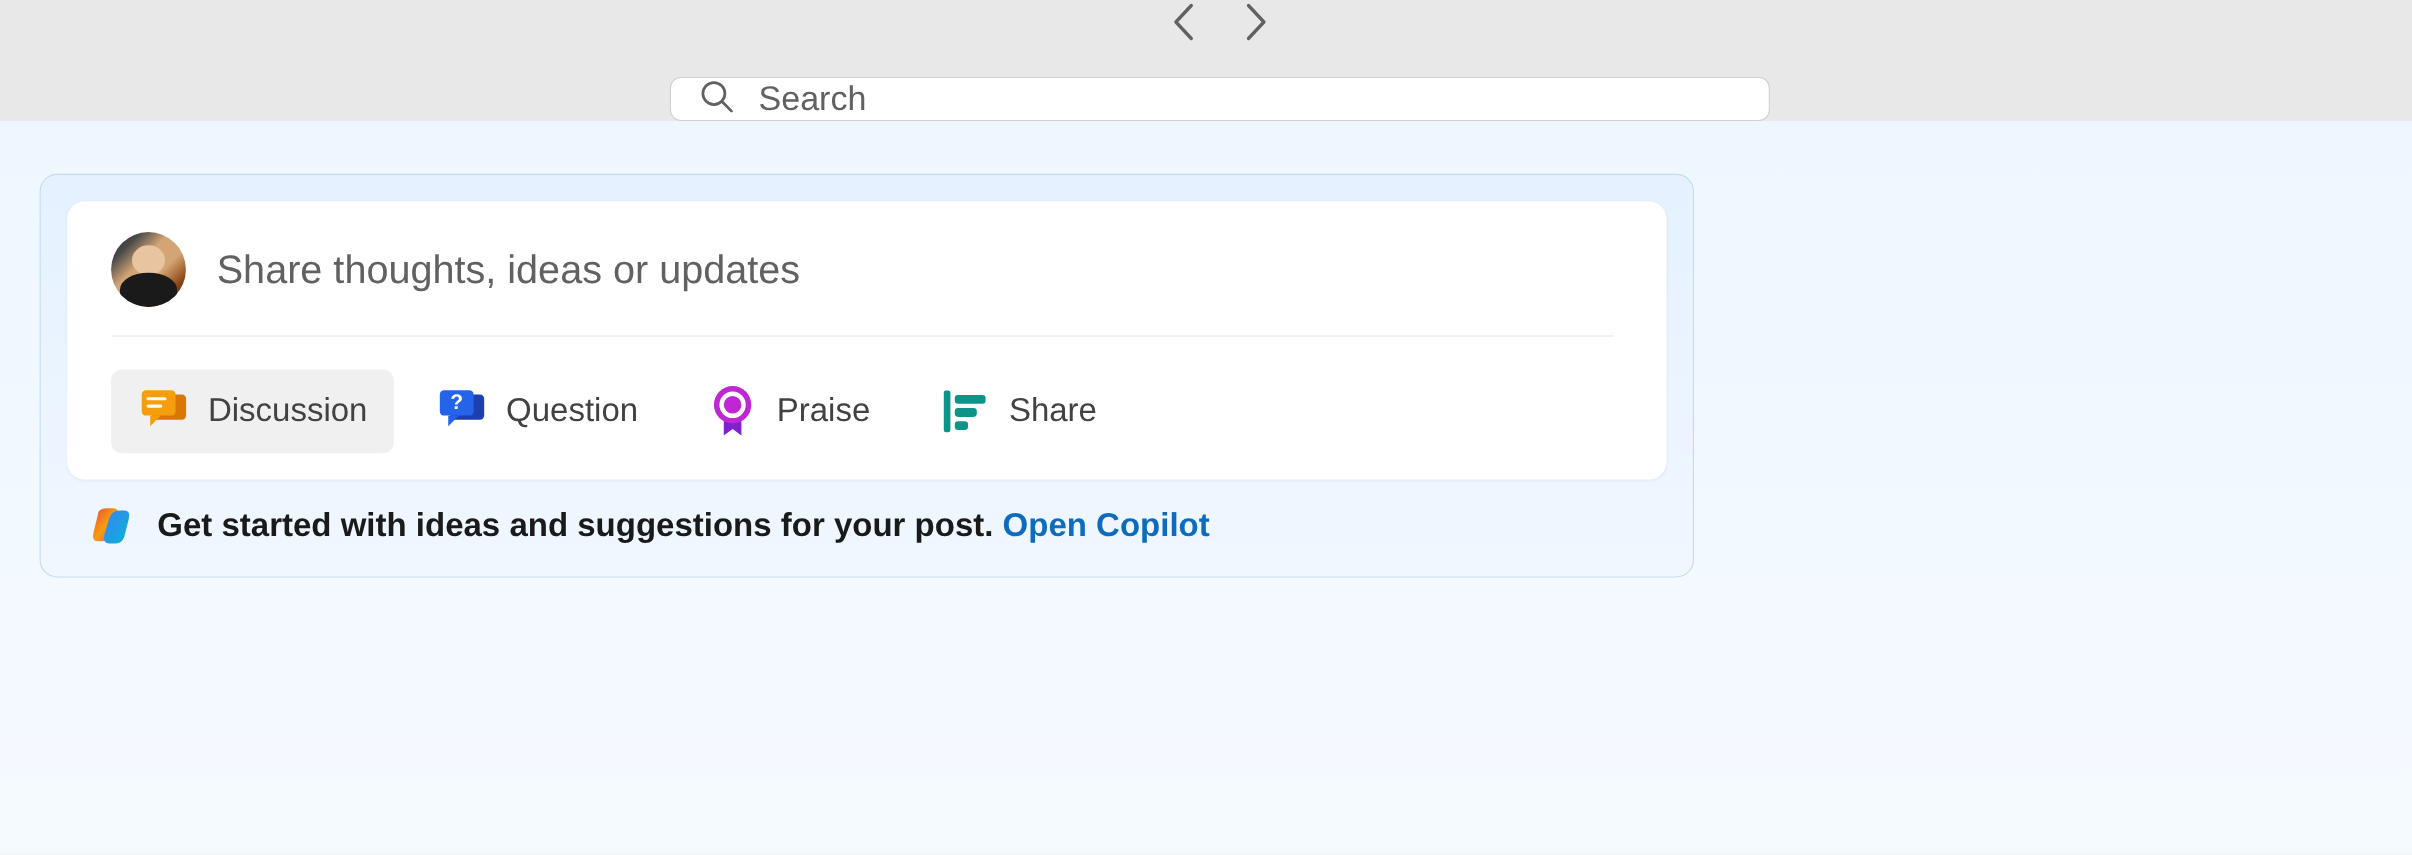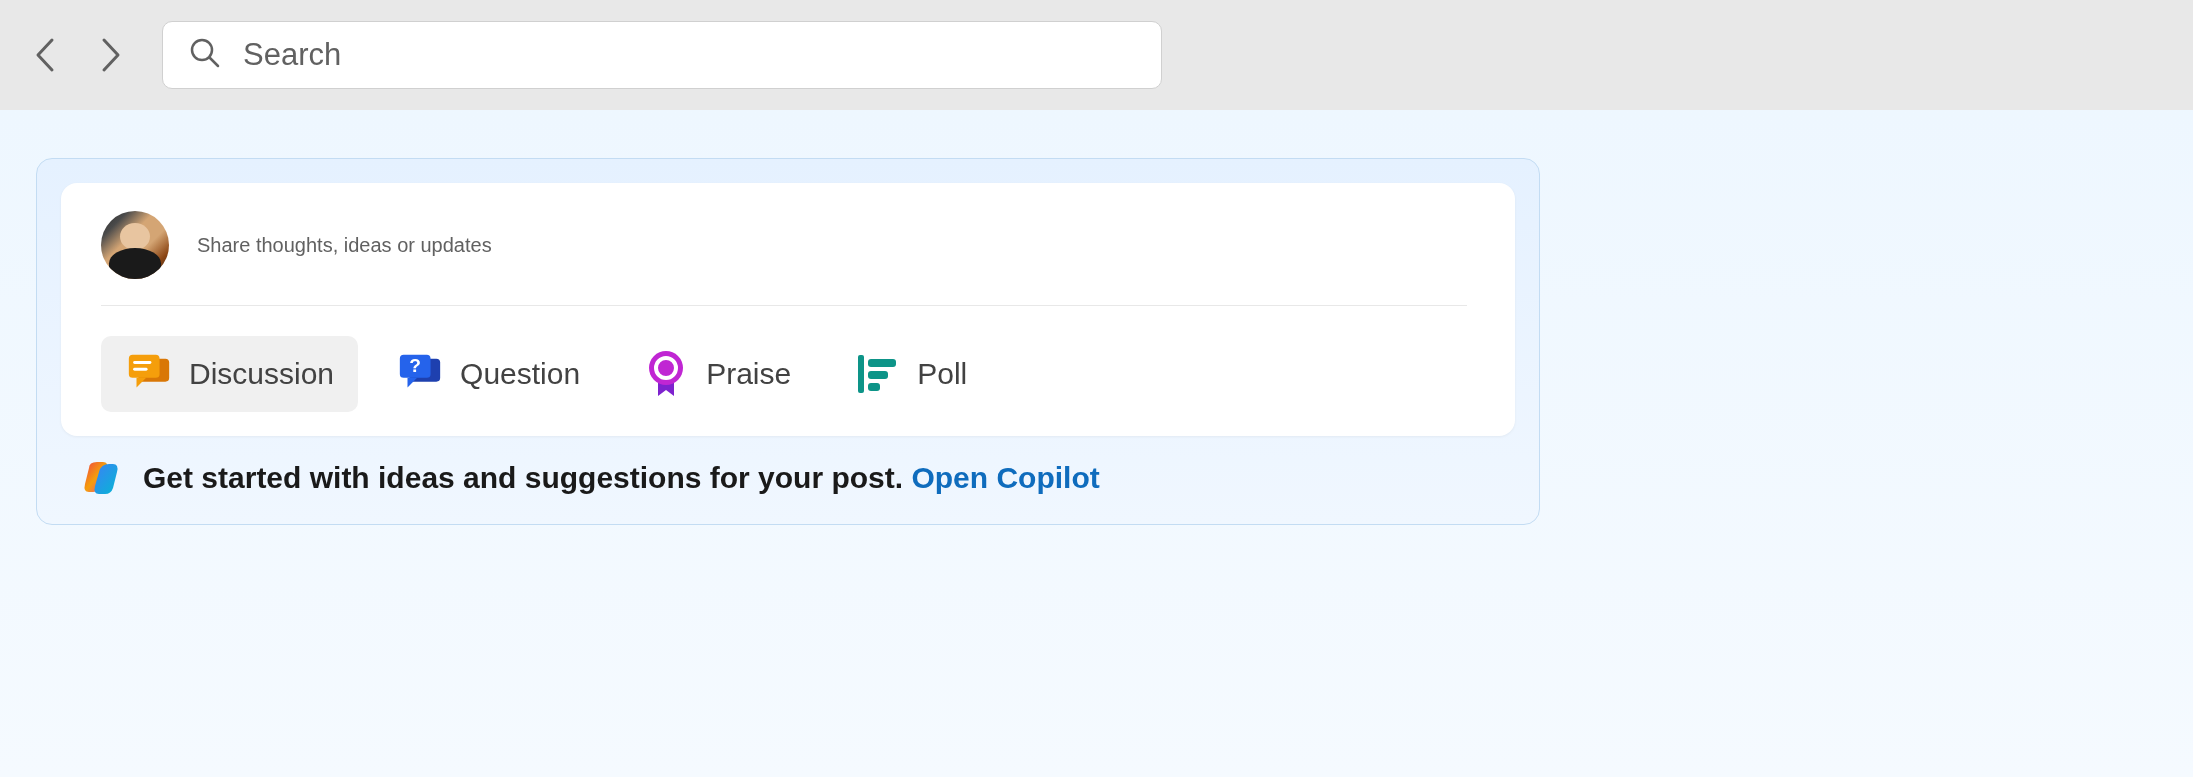--- a/index.html
+++ b/index.html
@@ -13,20 +13,21 @@
       width: 2193px;
       height: 777px;
     }
     .top-bar {
       height: 110px;
       background: #e8e8e8;
       display: flex;
       align-items: center;
       padding-left: 24px;
       gap: 30px;
+      flex-direction: column;
     }
     .nav-arrows {
       display: flex;
       gap: 28px;
       align-items: center;
     }
     .nav-arrow {
       width: 40px;
       height: 40px;
       cursor: pointer;
@@ -107,21 +108,21 @@
       content: '';
       position: absolute;
       bottom: 0;
       left: 12%;
       width: 76%;
       height: 45%;
       background: #1a1a1a;
       border-radius: 50% 50% 0 0;
     }
     .composer-prompt {
-      font-size: 20px;
+      font-size: 36px;
       color: #000000;
       border: none;
       outline: none;
       flex: 1;
       background: transparent;
     }
     .composer-prompt::placeholder {
       color: #616161;
     }
     .divider {
@@ -265,21 +266,21 @@
         </div>
         <div class="post-type">
           <span class="post-type-icon">
             <svg width="46" height="42" viewBox="0 0 46 42">
               <rect x="4" y="2" width="6" height="38" rx="2" fill="#0d9488"></rect>
               <rect x="14" y="6" width="28" height="8" rx="3" fill="#0d9488"></rect>
               <rect x="14" y="18" width="20" height="8" rx="3" fill="#0d9488"></rect>
               <rect x="14" y="30" width="12" height="8" rx="3" fill="#0d9488"></rect>
             </svg>
           </span>
-          <span>Poll</span>
+          <span>Share</span>
         </div>
       </div>
     </div>
     <div class="copilot-bar">
       <div class="copilot-left">
         <span class="copilot-icon">
           <svg width="40" height="40" viewBox="0 0 40 40">
             <defs>
               <linearGradient id="cp1" x1="0%" y1="0%" x2="100%" y2="100%">
                 <stop offset="0%" stop-color="#ef4444"></stop>

